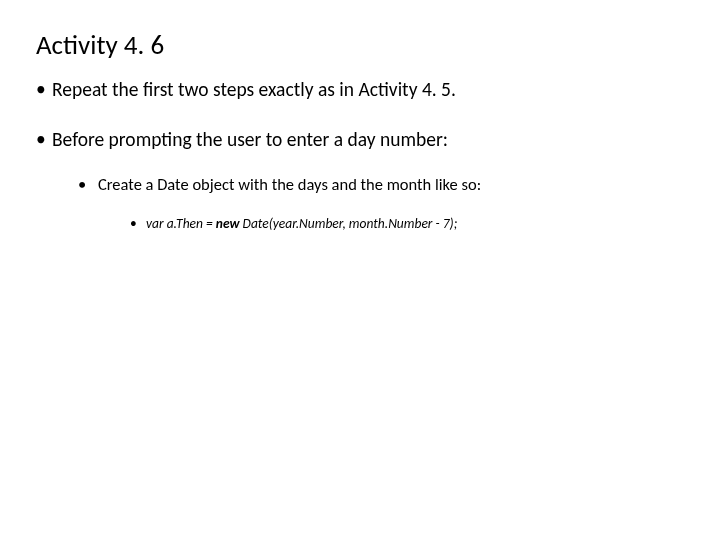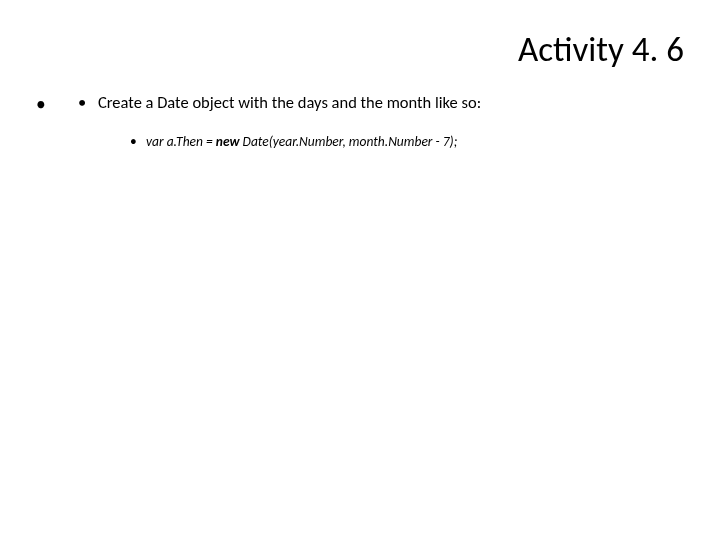--- a/index.html
+++ b/index.html
@@ -6,22 +6,22 @@
   body {
     width: 720px;
     height: 540px;
     background: #fff;
     font-family: Calibri, "Segoe UI", Arial, sans-serif;
     color: #000;
     padding: 28px 36px 20px 36px;
     overflow: hidden;
   }
   .title {
-    font-size: 35px;
-    text-align: right;
+    font-size: 27px;
+    text-align: left;
     margin-bottom: 16px;
     font-weight: 400;
   }
   ul { list-style: none; }
   .lvl1 > li {
     font-size: 19.5px;
     margin-bottom: 26px;
     position: relative;
     padding-left: 16px;
     line-height: 1.25;
@@ -69,21 +69,23 @@
   }
   .code-var { font-weight: 400; }
   .code-new { font-weight: 700; }
 </style>
 </head>
 <body>
 
 <h1 class="title">Activity 4. 6</h1>
 
 <ul class="lvl1">
+  <li>Repeat the first two steps exactly as in Activity 4. 5.</li>
   <li>
+    <span>Before prompting the user to enter a day number:</span>
     <ul class="lvl2">
       <li>
         <span>Create a Date object with the days and the month like so:</span>
         <ul class="lvl3">
           <li><span class="code-var">var</span><span> a.Then = </span><span class="code-new">new</span><span> Date(year.Number, month.Number - 7);</span></li>
         </ul>
       </li>
     </ul>
   </li>
 </ul>

